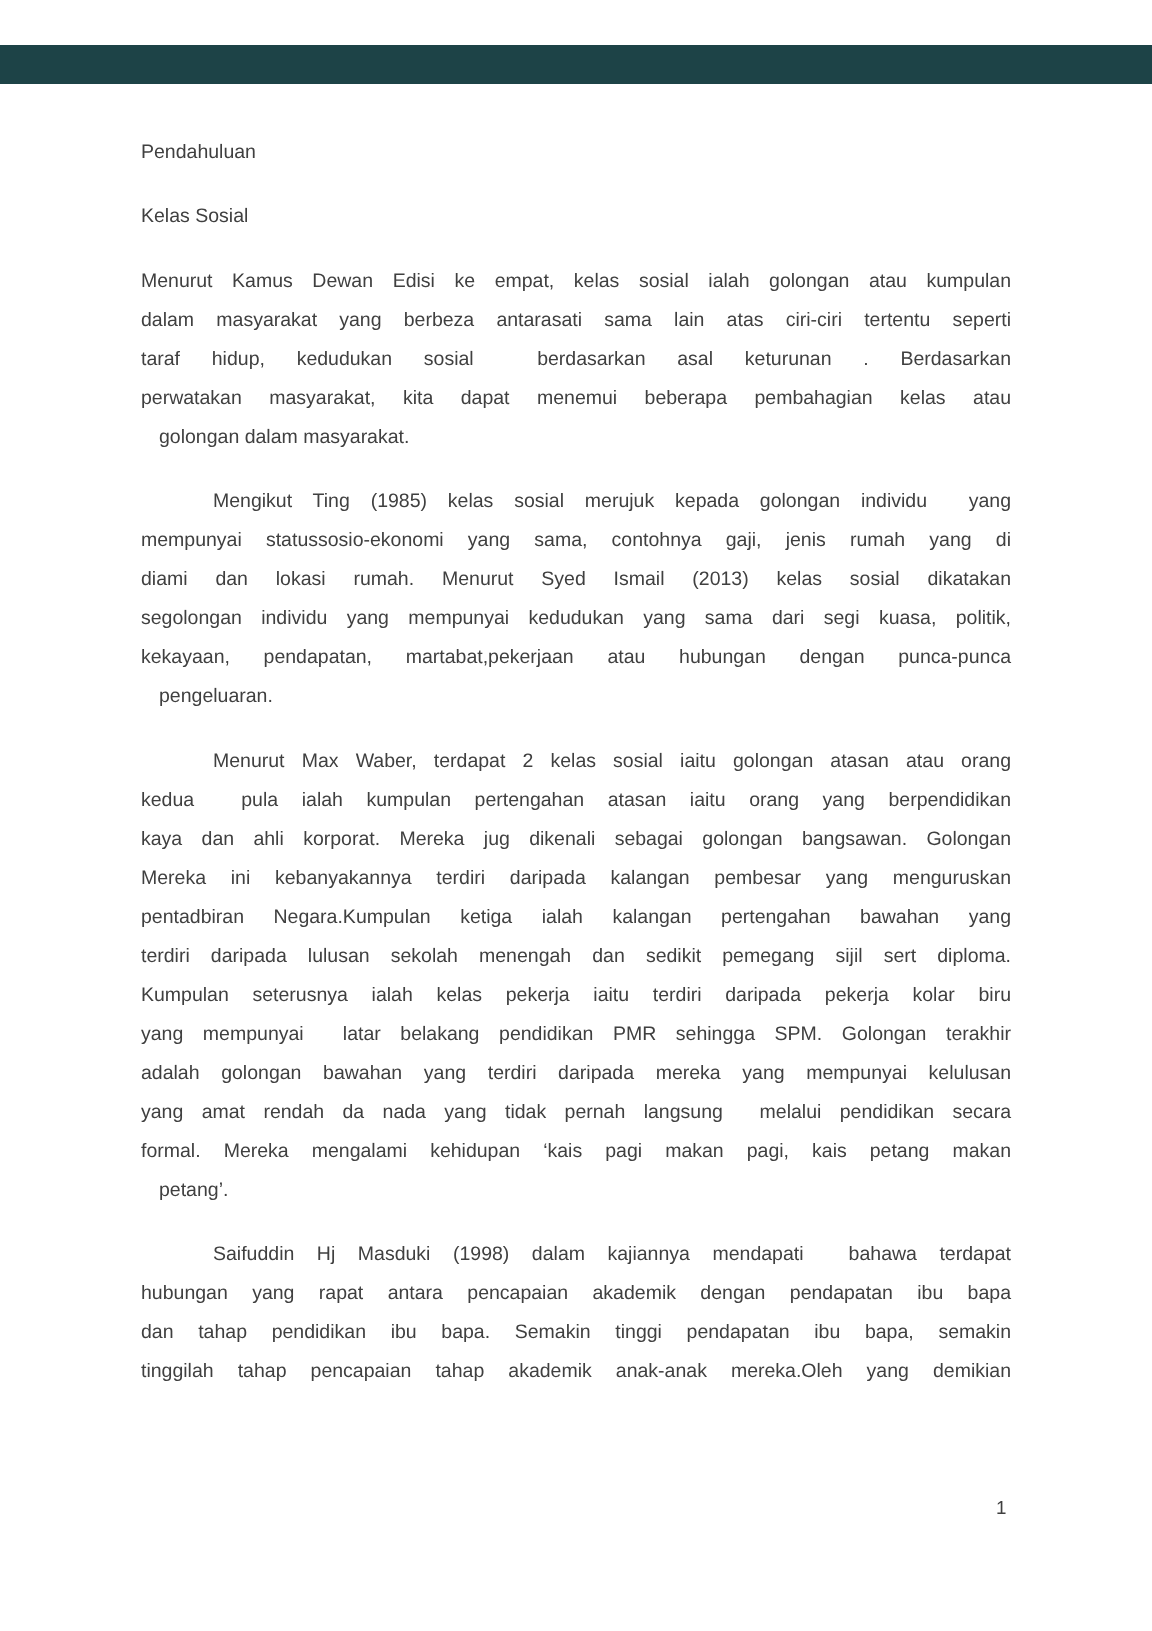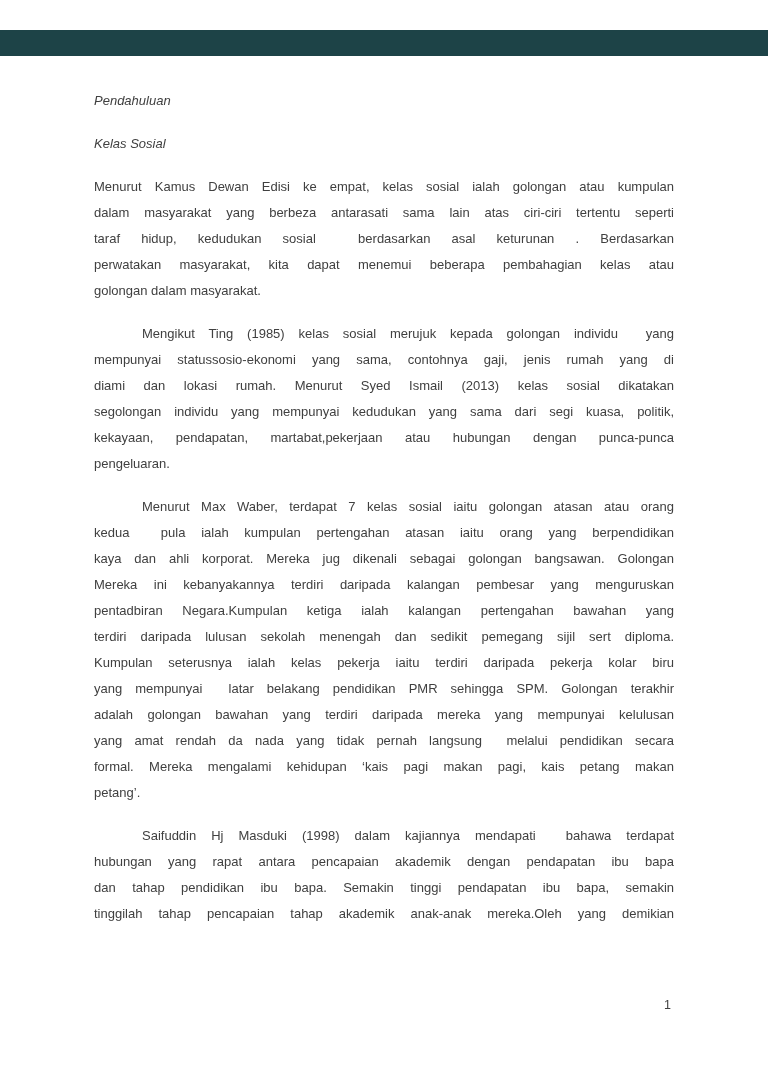--- a/index.html
+++ b/index.html
@@ -17,31 +17,32 @@
     background: #1d4347;
   }
   .content {
     position: absolute;
     left: 94px; top: 88px;
     width: 580px;
     color: #404040;
     font-size: 13px;
     line-height: 26px;
   }
-  .heading { margin: 0 0 17px 0; text-align: left; font-style: italic; }
+  .heading { margin: 0 0 17px 0; text-align: left; }
   .paragraph { margin: 0 0 17px 0; }
   .line {
     text-align: justify;
     text-align-last: justify;
     -moz-text-align-last: justify;
     white-space: normal;
   }
   .line.last {
     text-align: center;
     text-align-last: left;
+    margin-left: 12px;
     -moz-text-align-last: left;
   }
   .line.indented { text-indent: 48px; }
   .page-number {
     position: absolute;
     left: 664px; top: 998px;
     width: 20px;
     font-size: 12.5px;
     color: #404040;
     text-align: left;
@@ -71,21 +72,21 @@
     <div class="paragraph">
       <div class="line indented">Mengikut Ting (1985) kelas sosial merujuk kepada golongan individu &nbsp;yang</div>
       <div class="line">mempunyai statussosio-ekonomi yang sama, contohnya gaji, jenis rumah yang di</div>
       <div class="line">diami dan lokasi rumah. Menurut Syed Ismail (2013) kelas sosial dikatakan</div>
       <div class="line">segolongan individu yang mempunyai kedudukan yang sama dari segi kuasa, politik,</div>
       <div class="line">kekayaan, pendapatan, martabat,pekerjaan atau hubungan dengan punca-punca</div>
       <div class="line last">pengeluaran.</div>
     </div>
 
     <div class="paragraph">
-      <div class="line indented">Menurut Max Waber, terdapat 7 kelas sosial iaitu golongan atasan atau orang</div>
+      <div class="line indented">Menurut Max Waber, terdapat 2 kelas sosial iaitu golongan atasan atau orang</div>
       <div class="line">kedua &nbsp;pula ialah kumpulan pertengahan atasan iaitu orang yang berpendidikan</div>
       <div class="line">kaya dan ahli korporat. Mereka jug dikenali sebagai golongan bangsawan. Golongan</div>
       <div class="line">Mereka ini kebanyakannya terdiri daripada kalangan pembesar yang menguruskan</div>
       <div class="line">pentadbiran Negara.Kumpulan ketiga ialah kalangan pertengahan bawahan yang</div>
       <div class="line">terdiri daripada lulusan sekolah menengah dan sedikit pemegang sijil sert diploma.</div>
       <div class="line">Kumpulan seterusnya ialah kelas pekerja iaitu terdiri daripada pekerja kolar biru</div>
       <div class="line">yang mempunyai &nbsp;latar belakang pendidikan PMR sehingga SPM. Golongan terakhir</div>
       <div class="line">adalah golongan bawahan yang terdiri daripada mereka yang mempunyai kelulusan</div>
       <div class="line">yang amat rendah da nada yang tidak pernah langsung &nbsp;melalui pendidikan secara</div>
       <div class="line">formal. Mereka mengalami kehidupan ‘kais pagi makan pagi, kais petang makan</div>

